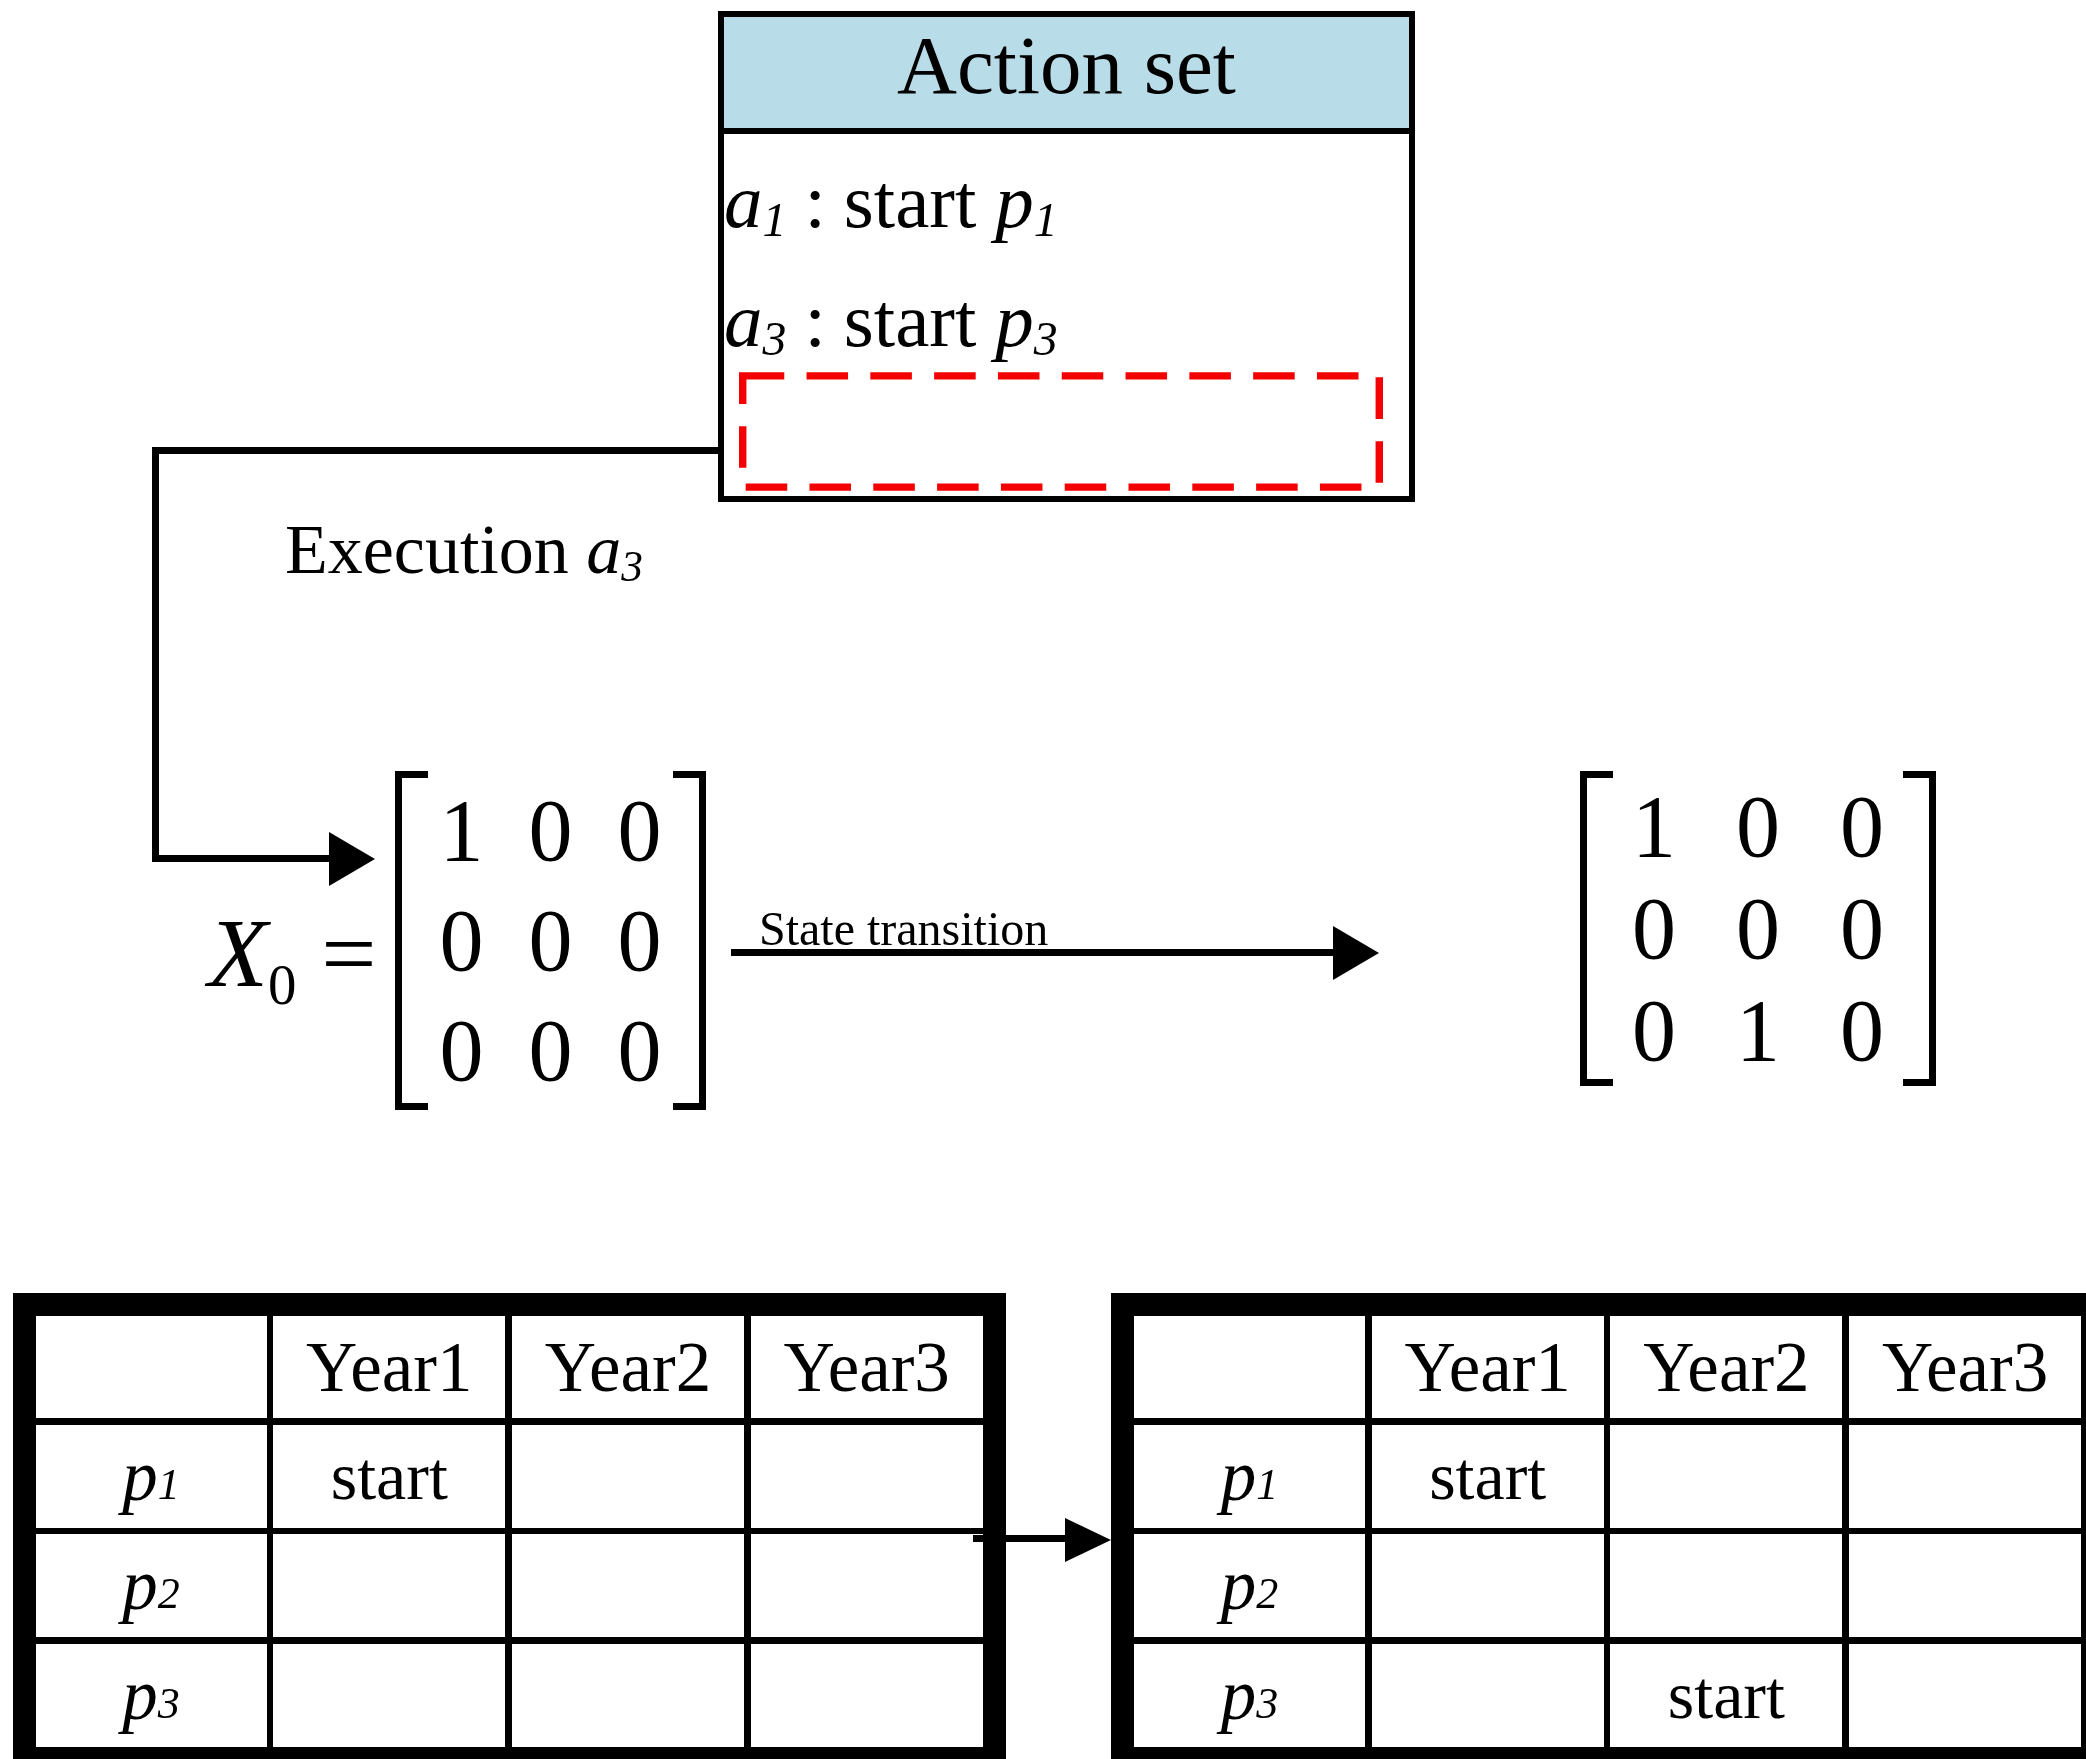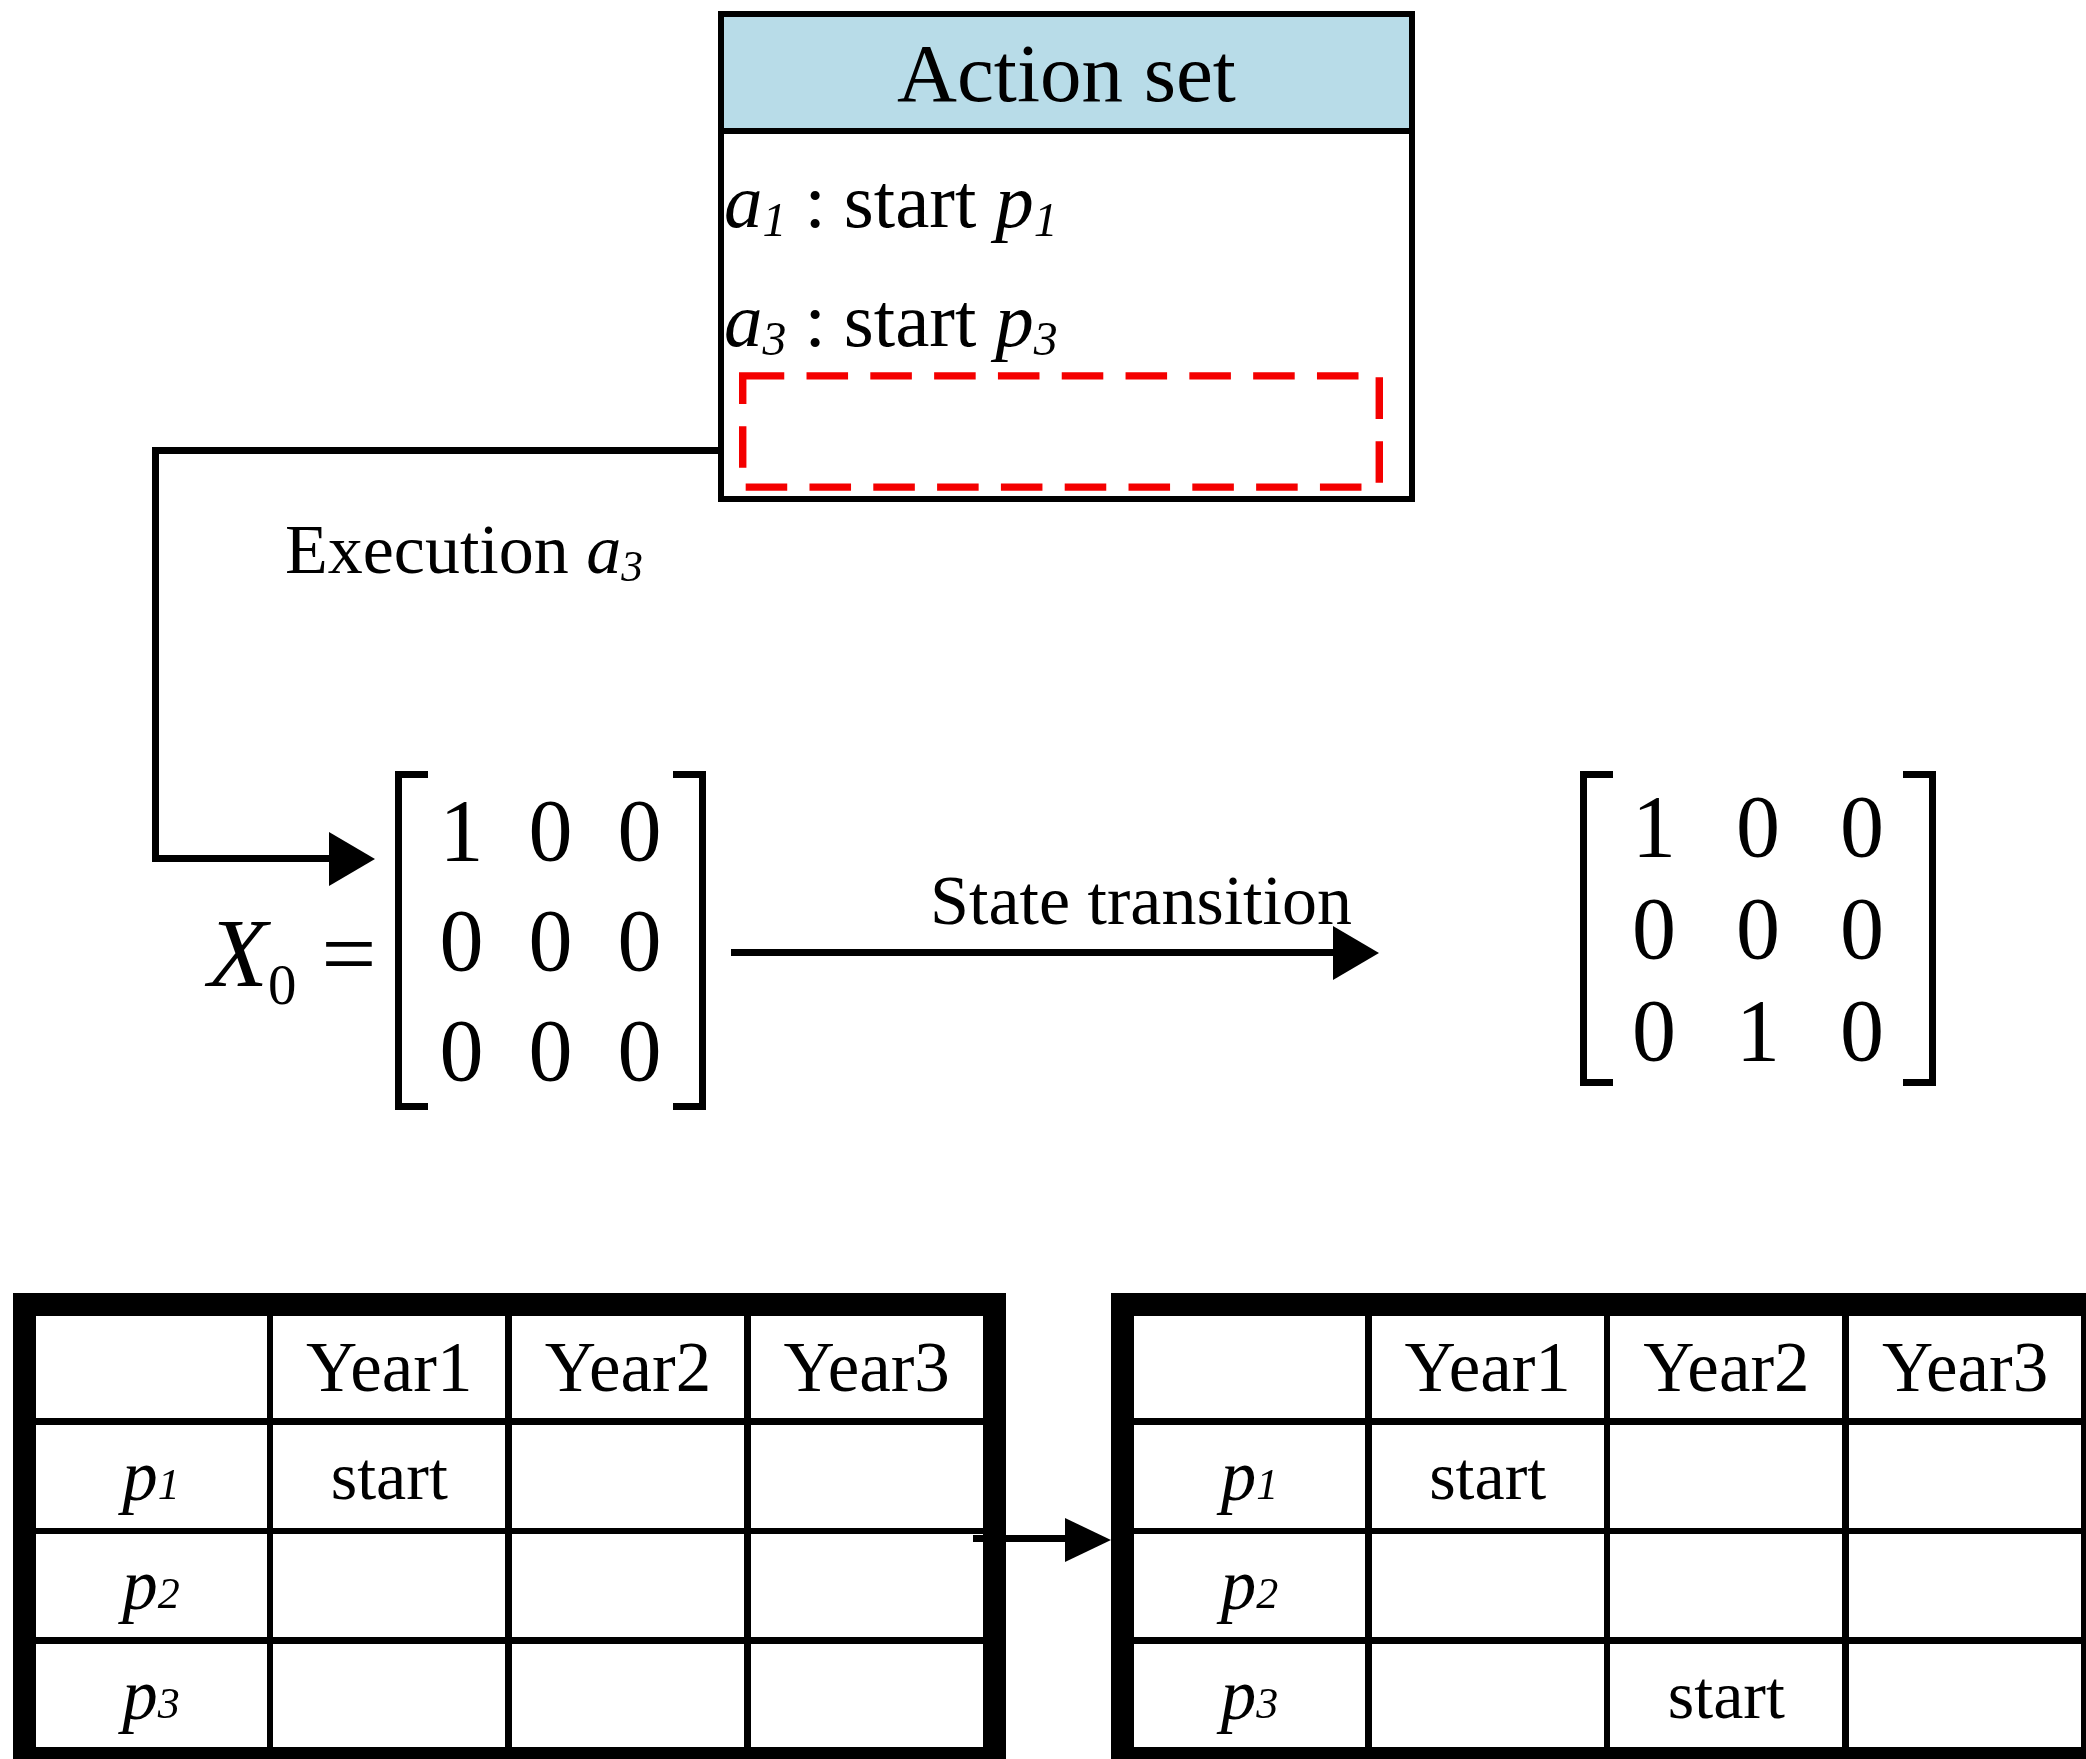--- a/index.html
+++ b/index.html
@@ -11,39 +11,39 @@
   .it { font-style:italic; }
   .sb { font-size:62%; position:relative; top:0.18em; }
 
   
   .action-box {
     position:absolute; left:718px; top:11px; width:697px; height:491px;
     border:6.7px solid #000; background:#fff; box-sizing:border-box;
   }
   .action-header {
     height:111px; background:#b8dce8; border-bottom:6.7px solid #000;
-    display:flex; align-items:center; justify-content:center;
+    display:flex; align-items:flex-start; justify-content:center;
     font-size:83px;
   }
   .action-body { position:absolute; left:0; right:0; top:125px; bottom:0; }
   .action-row {
     height:119px; line-height:119px; text-align:left; font-size:77px;
   }
   .sep { margin:0 18px; }
   .verb { margin-right:19px; }
   .red-dash-svg { position:absolute; left:739px; top:372px; }
 
   
   .exec-label {
     position:absolute; left:245px; top:501px; width:438px; height:82px;
     line-height:82px; text-align:center; font-size:70px;margin-top:8px;
   }
   .state-label {
-    position:absolute; left:759px; top:860px; width:593px; height:82px;
-    line-height:82px; text-align:right; font-size:70px;
+    position:absolute; left:759px; top:888px; width:593px; height:82px;
+    line-height:82px; text-align:left; font-size:48px;
   }
 
   
   .line { position:absolute; background:#000; }
   .l-elbow-top      { left:152px; top:447px;  width:566px; height:7.4px; }
   .l-elbow-vert     { left:152px; top:447px;  width:7.4px;  height:415px; }
   .l-elbow-bottom   { left:152px; top:855px; width:178px; height:7.4px; }
   .l-state          { left:731px; top:949px; width:604px; height:7.4px; }
   .l-table          { left:973px; top:1535px; width:95px; height:7.4px; }
   .arrowhead {

